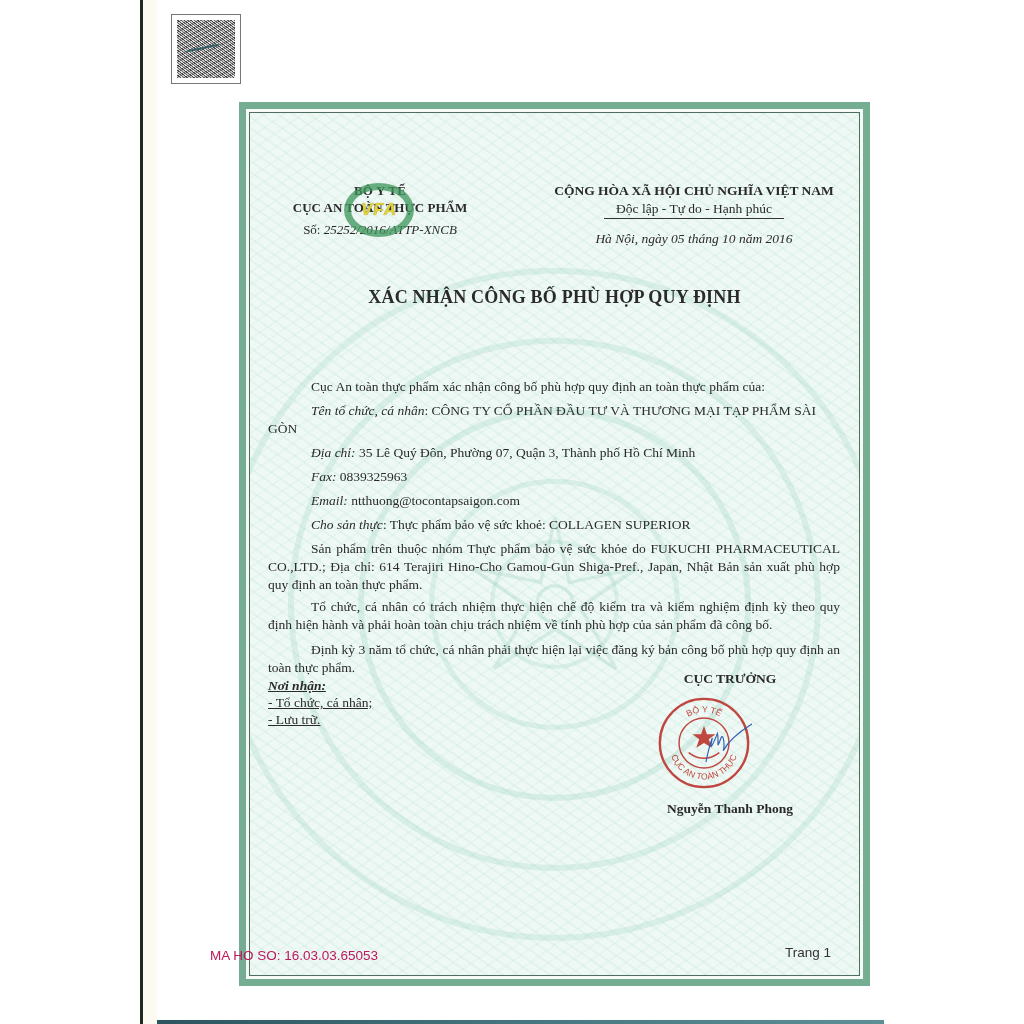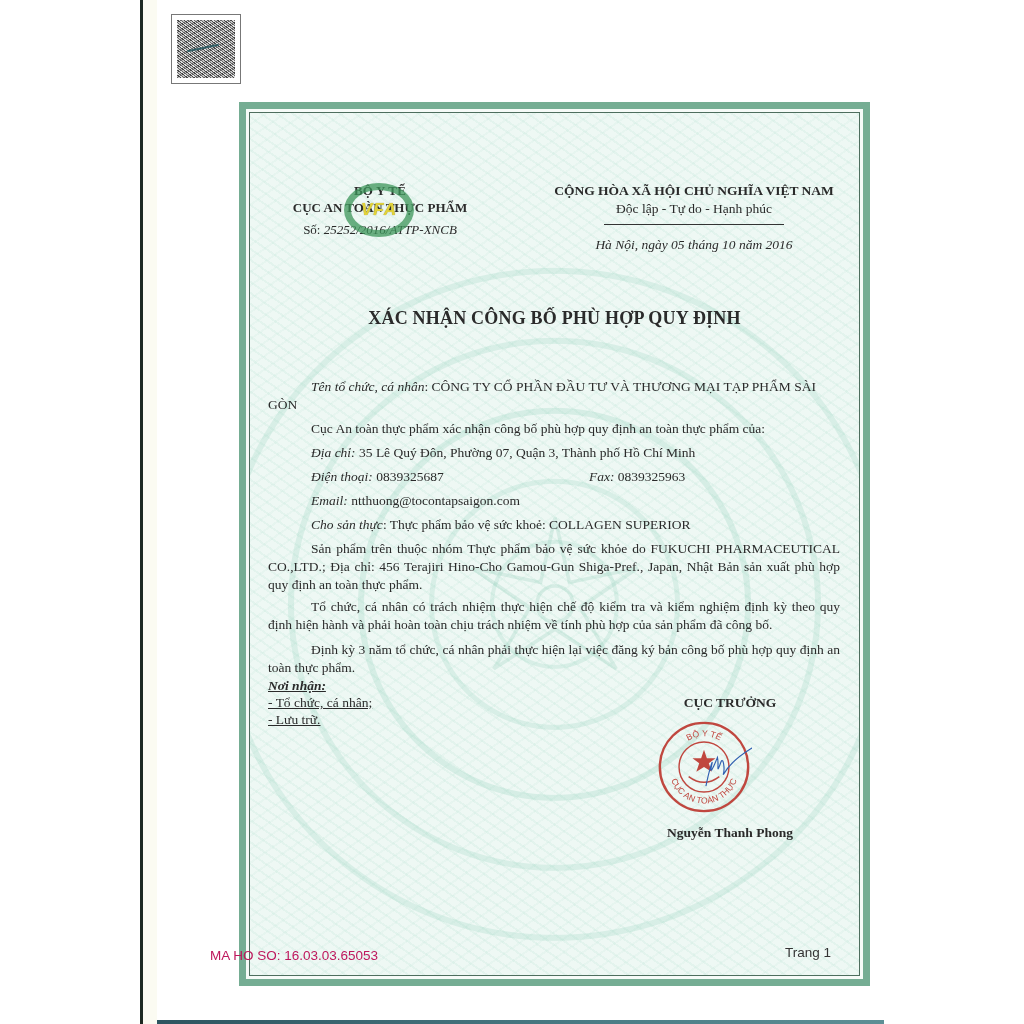--- a/index.html
+++ b/index.html
@@ -34,37 +34,37 @@
     .agency-block { left: 0; top: 70px; width: 260px; text-align: center; }
     .agency-ministry { font-weight: bold; font-size: 13px; letter-spacing: 0.2px; }
     .agency-name { font-weight: bold; font-size: 13px; margin-top: 1px; }
     .doc-number { font-size: 13px; margin-top: 6px; }
     .doc-number .num { font-style: italic; }
     .vfa-logo { position: absolute; left: 94px; top: 0; width: 70px; height: 54px; border-radius: 50%; border: 7px solid rgba(60,150,90,0.75); display: flex; align-items: center; justify-content: center; }
     .vfa-text { font-family: "Liberation Sans", sans-serif; font-weight: bold; font-style: italic; font-size: 17px; color: #e1d23a; letter-spacing: 1px; text-shadow: 0 0 1px #8a7d1a; }
 
     .republic-block { left: 284px; top: 70px; width: 320px; text-align: center; }
     .republic-title { font-weight: bold; font-size: 13.5px; }
-    .republic-motto { font-size: 13.5px; display: inline-block; border-bottom: 1px solid #333; padding: 0 12px 7px; margin-top: 1px; }
+    .republic-motto { font-size: 13.5px; display: inline-block; border-bottom: 1px solid #333; padding: 0 12px 1px; margin-top: 1px; }
     .doc-date { font-style: italic; font-size: 13.5px; margin-top: 12px; }
 
-    .doc-title { left: 0; width: 100%; top: 195px; text-align: center; font-weight: bold; font-size: 18px; line-height: 20px; letter-spacing: 0.2px; }
+    .doc-title { left: 0; width: 100%; top: 174px; text-align: center; font-weight: bold; font-size: 18px; line-height: 20px; letter-spacing: 0.2px; }
 
     .body-text { left: 18px; top: 265px; width: 572px; font-size: 13.5px; line-height: 18px; }
     .para { text-indent: 43px; margin-bottom: 6px; }
     .para.j { text-align: justify; }
     .label { font-style: italic; }
     .fax-row { display: flex; }
     .fax-row .left { width: 278px; }
     .gap-top { margin-top: 4px; }
 
     .recipients { left: 18px; top: 564px; font-size: 13.5px; line-height: 17px; text-decoration: underline; }
     .recipients .head { font-weight: bold; font-style: italic; }
 
-    .signer-block { left: 370px; top: 582px; width: 220px; text-align: center; }
+    .signer-block { left: 370px; top: 558px; width: 220px; text-align: center; }
     .signer-title { font-weight: bold; font-size: 13.5px; }
     .seal { position: absolute; left: 36px; top: 24px; width: 96px; height: 96px; }
     .signer-name { position: absolute; left: 0; top: 130px; width: 220px; text-align: center; font-weight: bold; font-size: 13.5px; }
     .page-label { right: 28px; top: 832px; font-family: "Liberation Sans", sans-serif; font-size: 13.5px; color: #333; }
     .dossier-outside { position: absolute; left: 210px; top: 948px; font-family: "Liberation Sans", sans-serif; font-size: 13.5px; color: #be185d; }
   </style>
 </head>
 <body>
 
 <div class="scan-left-edge"></div>
@@ -102,42 +102,39 @@
         <div class="republic-title">CỘNG HÒA XÃ HỘI CHỦ NGHĨA VIỆT NAM</div>
         <div class="republic-motto">Độc lập - Tự do - Hạnh phúc</div>
         <div class="doc-date">Hà Nội, ngày 05 tháng 10 năm 2016</div>
       </div>
 
       <div class="abs doc-title">
         <div>XÁC NHẬN CÔNG BỐ PHÙ HỢP QUY ĐỊNH</div>
       </div>
 
       <div class="abs body-text">
+        <p class="para">Cục An toàn thực phẩm xác nhận công bố phù hợp quy định an toàn thực phẩm của:</p>
         <p class="para" style="text-indent:43px;">
           <span class="label">Tên tổ chức, cá nhân</span><span>: CÔNG TY CỔ PHẦN ĐẦU TƯ VÀ THƯƠNG MẠI TẠP PHẨM SÀI GÒN</span>
         </p>
-        <p class="para">Cục An toàn thực phẩm xác nhận công bố phù hợp quy định an toàn thực phẩm của:</p>
         <p class="para">
           <span class="label">Địa chỉ:</span><span> 35 Lê Quý Đôn, Phường 07, Quận 3, Thành phố Hồ Chí Minh</span>
         </p>
         <div class="para fax-row" style="padding-left:43px;text-indent:0;">
-          <div class="left">
-            <span class="label">Điện thoại:</span><span> 0839325687</span>
-          </div>
           <div>
             <span class="label">Fax:</span><span> 0839325963</span>
           </div>
         </div>
         <p class="para">
           <span class="label">Email:</span><span> ntthuong@tocontapsaigon.com</span>
         </p>
         <p class="para">
           <span class="label">Cho sản thực</span><span>: Thực phẩm bảo vệ sức khoẻ: COLLAGEN SUPERIOR</span>
         </p>
-        <p class="para j" style="margin-bottom:4px;">Sản phẩm trên thuộc nhóm Thực phẩm bảo vệ sức khỏe do FUKUCHI PHARMACEUTICAL CO.,LTD.; Địa chỉ: 456 Terajiri Hino-Cho Gamou-Gun Shiga-Pref., Japan, Nhật Bản sản xuất phù hợp quy định an toàn thực phẩm.</p>
+        <p class="para j" style="margin-bottom:4px;">Sản phẩm trên thuộc nhóm Thực phẩm bảo vệ sức khỏe do FUKUCHI PHARMACEUTICAL CO.,LTD.; Địa chỉ: 614 Terajiri Hino-Cho Gamou-Gun Shiga-Pref., Japan, Nhật Bản sản xuất phù hợp quy định an toàn thực phẩm.</p>
         <p class="para j gap-top" style="margin-bottom:7px;">Tổ chức, cá nhân có trách nhiệm thực hiện chế độ kiểm tra và kiểm nghiệm định kỳ theo quy định hiện hành và phải hoàn toàn chịu trách nhiệm về tính phù hợp của sản phẩm đã công bố.</p>
         <p class="para j">Định kỳ 3 năm tổ chức, cá nhân phải thực hiện lại việc đăng ký bản công bố phù hợp quy định an toàn thực phẩm.</p>
       </div>
 
       <div class="abs recipients">
         <div class="head">Nơi nhận:</div>
         <div>- Tổ chức, cá nhân;</div>
         <div>- Lưu trữ.</div>
       </div>
 

